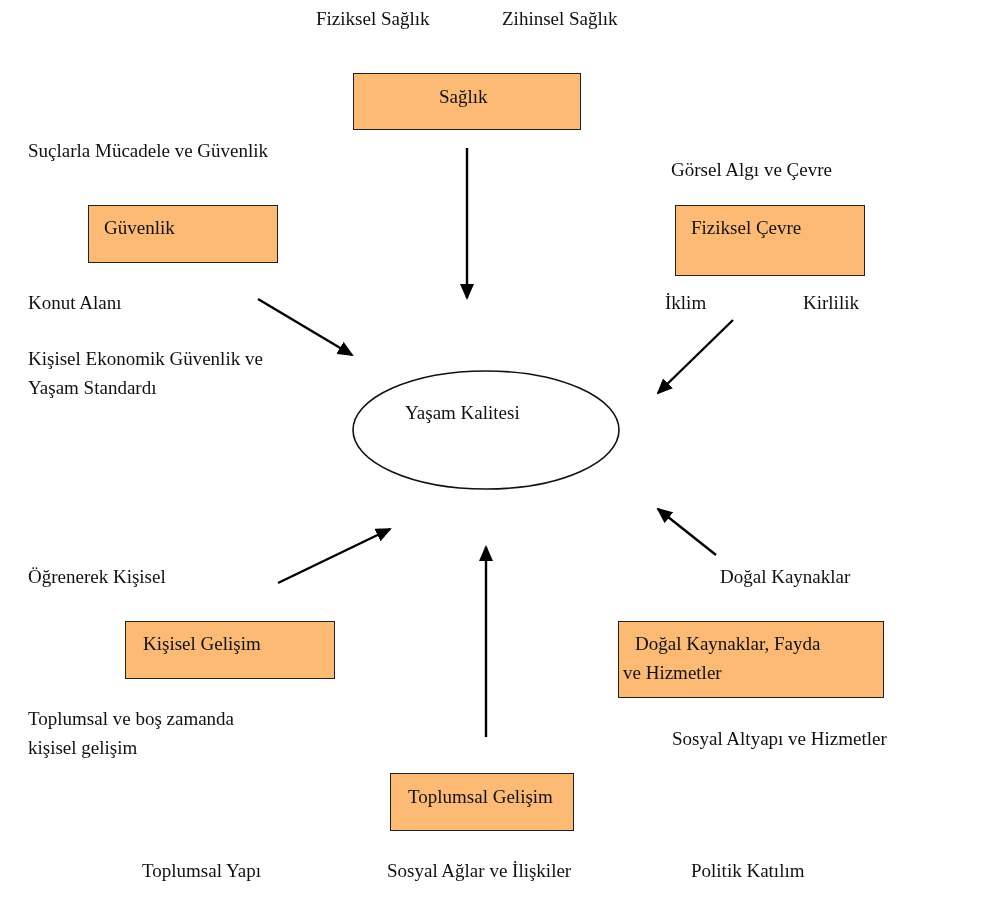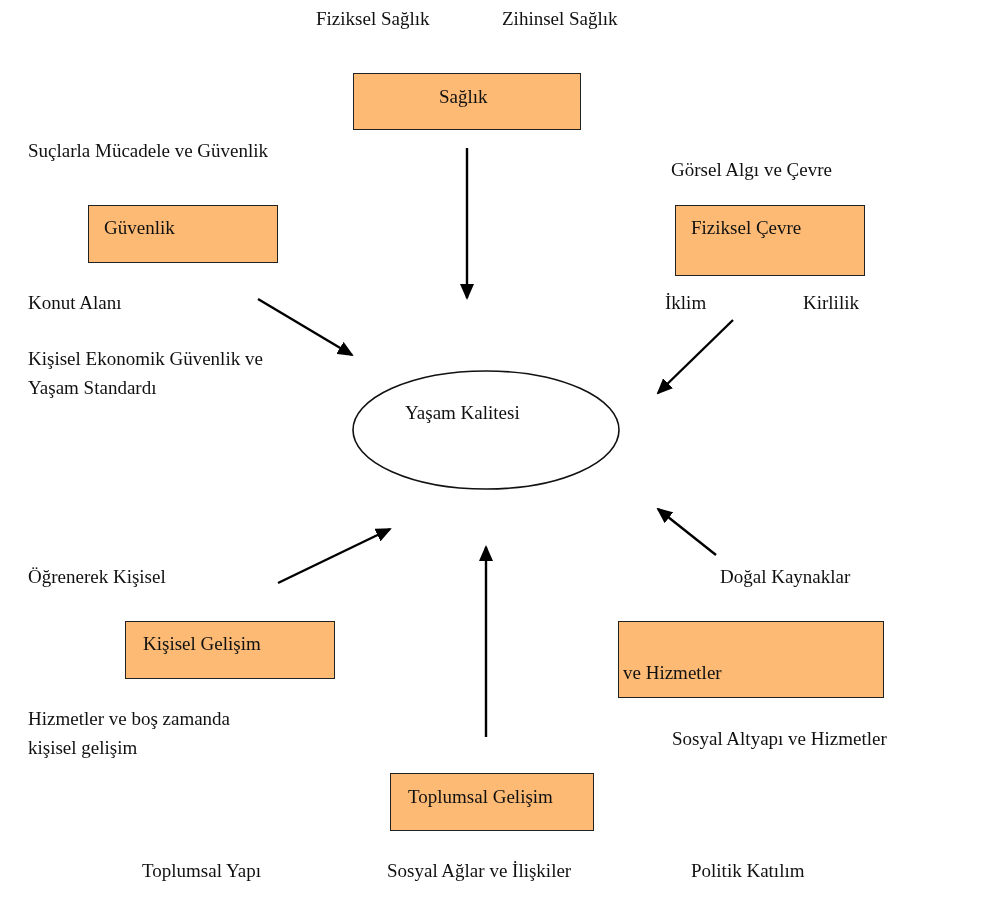--- a/index.html
+++ b/index.html
@@ -51,27 +51,28 @@
 </div>
 <div class="t" style="left:665px;top:289px;">İklim</div>
 <div class="t" style="left:803px;top:289px;">Kirlilik</div>
 
 <div class="t" style="left:405px;top:399px;">Yaşam Kalitesi</div>
 
 <div class="t" style="left:28px;top:563px;">Öğrenerek Kişisel</div>
 <div class="box" style="left:125px;top:621px;width:210px;height:58px;">
   <span class="lbl" style="left:17px;top:8px;">Kişisel Gelişim</span>
 </div>
-<div class="t" style="left:28px;top:705px;">Hizmetler ve boş zamanda</div>
+<div class="t" style="left:28px;top:705px;">Toplumsal ve boş zamanda</div>
 <div class="t" style="left:28px;top:734px;">kişisel gelişim</div>
 
 <div class="t" style="left:720px;top:563px;">Doğal Kaynaklar</div>
 <div class="box" style="left:618px;top:621px;width:266px;height:77px;">
+  <span class="lbl" style="left:16px;top:8px;">Doğal Kaynaklar, Fayda</span>
   <span class="lbl" style="left:4px;top:37px;">ve Hizmetler</span>
 </div>
 <div class="t" style="left:672px;top:725px;">Sosyal Altyapı ve Hizmetler</div>
 
-<div class="box" style="left:390px;top:773px;width:204px;height:58px;">
+<div class="box" style="left:390px;top:773px;width:184px;height:58px;">
   <span class="lbl" style="left:17px;top:9px;">Toplumsal Gelişim</span>
 </div>
 <div class="t" style="left:142px;top:857px;">Toplumsal Yapı</div>
 <div class="t" style="left:387px;top:857px;">Sosyal Ağlar ve İlişkiler</div>
 <div class="t" style="left:691px;top:857px;">Politik Katılım</div>
 
 </body></html>

